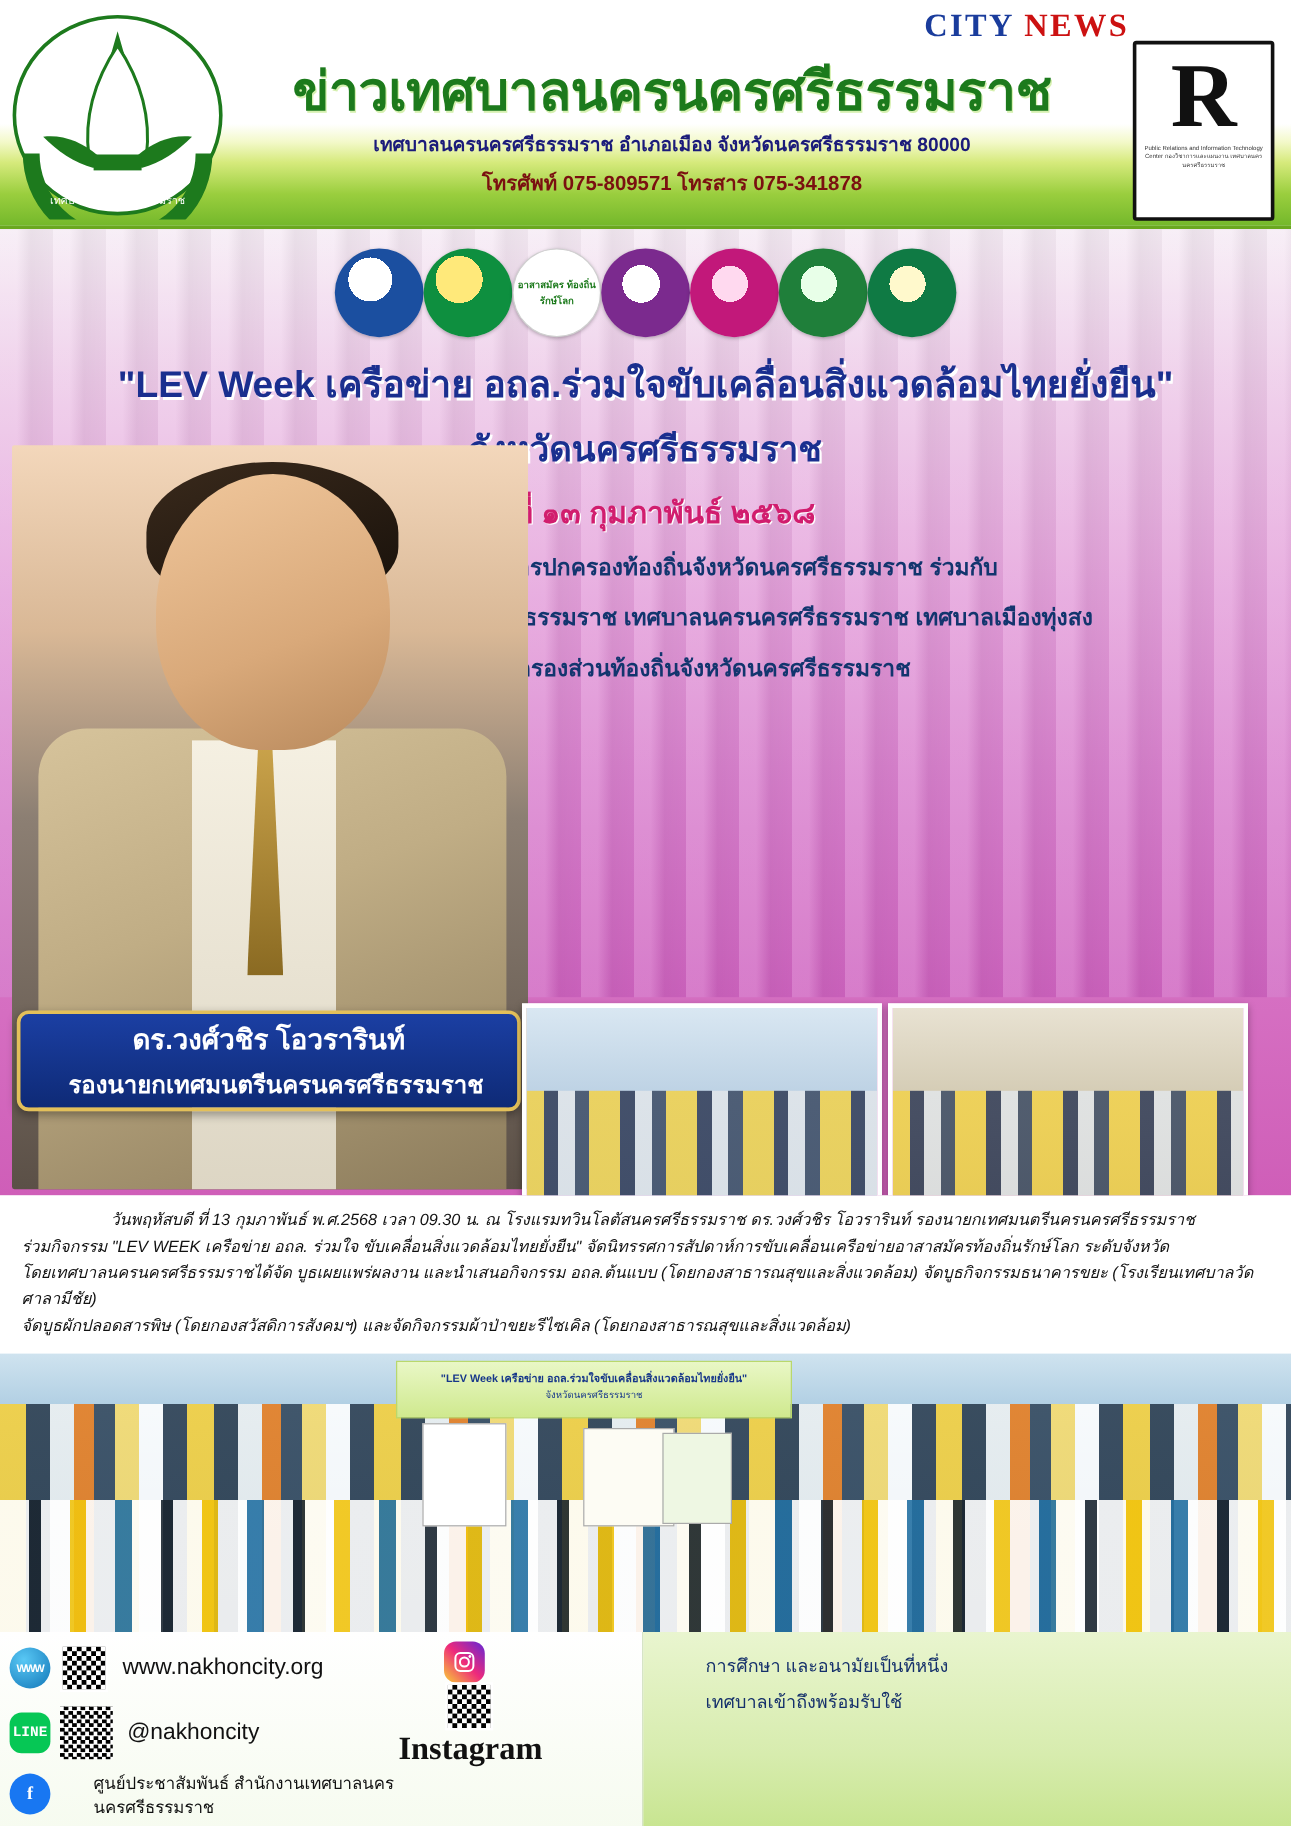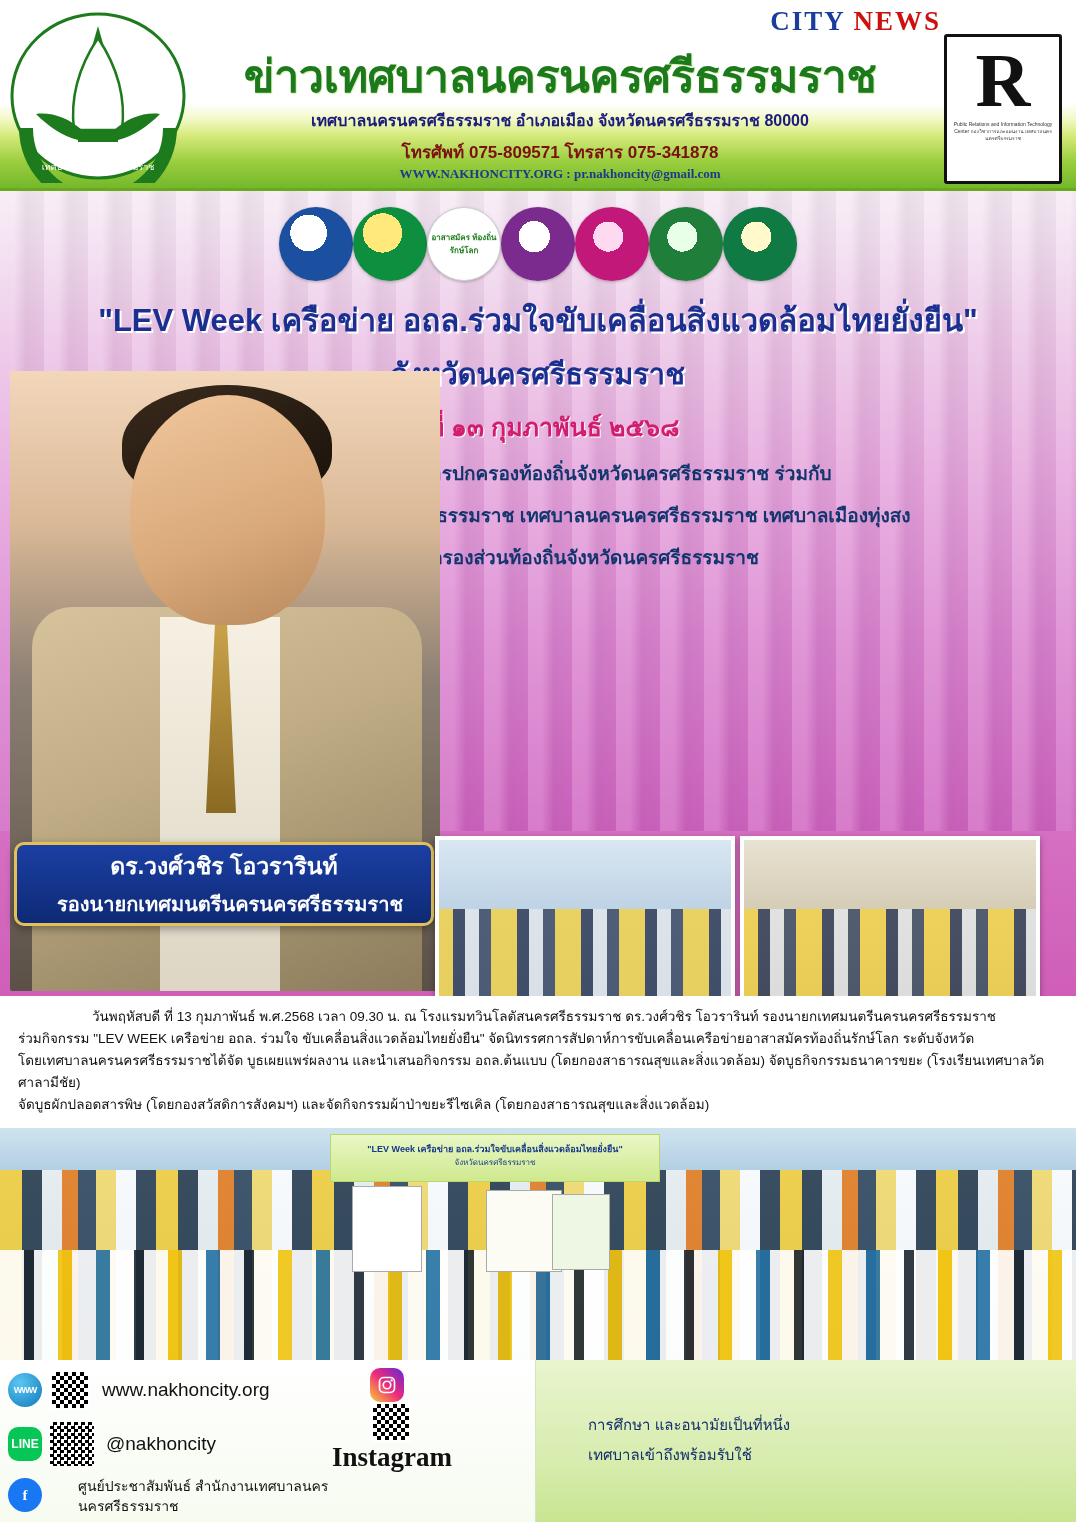--- a/index.html
+++ b/index.html
@@ -134,21 +134,21 @@
   .gp-bg-b { background: linear-gradient(180deg,#e8e2d2 0%, #cfc6ad 50%, #a79d84 100%); }
   .gp-people { position:absolute; left:0; right:0; bottom:0; height: 62%;
     background: repeating-linear-gradient(90deg,#f2d24b 0 14px,#2f3a56 14px 26px,#e2e6ea 26px 40px,#3b4a63 40px 52px,#f2d24b 52px 64px); opacity:.85; }
 
   
   .caption {
     padding: 10px 18px 12px 18px;
     font-size: 13.5px; line-height: 22px; color: #111;
     background: #fff;
   }
-  .caption p { text-indent: 0; }
+  .caption p { text-indent: 0; font-style: italic; }
   .caption p.first { text-indent: 74px; }
 
   
   .wide-photo { position: relative; width: 1076px; height: 232px; overflow: hidden;
     background: linear-gradient(180deg,#cfe3ef 0%, #9fc3dc 30%, #7fa9c6 60%, #5f849f 100%); }
   .wp-banner { position:absolute; left: 330px; top: 6px; width: 330px; height: 48px;
     background: linear-gradient(180deg,#e9f7c6,#cfe98e); border: 1px solid #b9d86c; }
   .wp-banner-t1 { font-size: 9px; color:#17378a; text-align:center; padding-top:7px; font-weight:bold;}
   .wp-banner-t2 { font-size: 8px; color:#17378a; text-align:center; }
   .wp-row { position:absolute; left:0; right:0; bottom:0; height: 190px;
@@ -167,27 +167,27 @@
   .footer { position: relative; width: 1076px; height: 170px; display: flex; }
   .footer-left {
     width: 536px; background: linear-gradient(180deg,#ffffff 0%,#f6fbef 100%);
     position: relative; border-right: 1px solid #d6e4c6;
   }
   .footer-right {
     width: 540px; background: linear-gradient(180deg,#e9f5cf 0%, #d7ecae 60%, #c6e48d 100%);
     padding: 14px 16px 0 18px;
   }
   .vision-line { font-size: 15px; color: #15306b; line-height: 30px; }
-  .vision-line.l2 { padding-left: 34px; margin-top: 36px; }
+  .vision-line.l2 { padding-left: 34px; }
   .vision-line.l3 { padding-left: 34px; }
 
   .soc { position: absolute; display: flex; align-items: center; }
   .soc-ic { width: 34px; height: 34px; border-radius: 8px; display:flex;align-items:center;justify-content:center;color:#fff;font-size:15px;font-weight:bold; }
   .ic-www { background: radial-gradient(circle at 35% 30%, #59c8f5, #1277b8); border-radius:50%; font-size:9px; letter-spacing:-1px;}
-  .ic-line { background: #06c755; border-radius: 10px; font-size: 12px; }
+  .ic-line { background: #06c755; border-radius: 10px; font-size: 12px; font-family: Liberation Mono, monospace; }
   .ic-fb { background: #1877f2; border-radius: 50%; font-family:"Liberation Serif",serif; }
   .ic-ig { background: linear-gradient(45deg,#f9ce34,#ee2a7b,#6228d7); border-radius: 10px; }
   .ic-tt { background: #010101; border-radius: 50%; }
   .qr { width: 40px; height: 40px; background:
       repeating-conic-gradient(#000 0 25%, #fff 0 50%) 0 0/8px 8px; border: 2px solid #fff; }
   .qr2 { width: 44px; height: 44px; background:
       repeating-conic-gradient(#000 0 25%, #fff 0 50%) 0 0/7px 7px; }
   .foot-txt { font-size: 19px; color: #111; margin-left: 12px; }
   .foot-small { font-size: 14px; color: #111; line-height: 20px; }
   .brandword { font-family: "Liberation Serif", serif; font-size: 27px; font-weight: bold; color:#111; margin-left: 10px;}
@@ -214,21 +214,20 @@
         <path d="M106 122 C120 110 136 104 152 106 C140 118 126 128 110 132 Z" fill="#1d7a1d"></path>
         <rect x="70" y="122" width="40" height="12" fill="#1d7a1d"></rect>
         <path d="M18 120 a72 72 0 0 0 144 0" fill="none" stroke="#1d7a1d" stroke-width="14"></path>
         <text x="90" y="162" font-size="9" fill="#ffffff" text-anchor="middle" font-family="Liberation Sans, sans-serif">เทศบาลนครนครศรีธรรมราช</text>
       </svg>
     </div>
 
     <div class="head-title">ข่าวเทศบาลนครนครศรีธรรมราช</div>
     <div class="head-sub">เทศบาลนครนครศรีธรรมราช  อำเภอเมือง  จังหวัดนครศรีธรรมราช 80000</div>
     <div class="head-tel">โทรศัพท์ 075-809571 โทรสาร 075-341878</div>
-    <div class="head-web">WWW.NAKHONCITY.ORG : pr.nakhoncity@gmail.com</div>
 
     <div class="pr-logo">
       <div class="pr-letter">R</div>
       <div class="pr-cap">Public Relations and Information Technology Center
 กองวิชาการและแผนงาน เทศบาลนครนครศรีธรรมราช</div>
     </div>
   </div>
 
   <div class="poster">
     <div class="poster-stage"></div>

